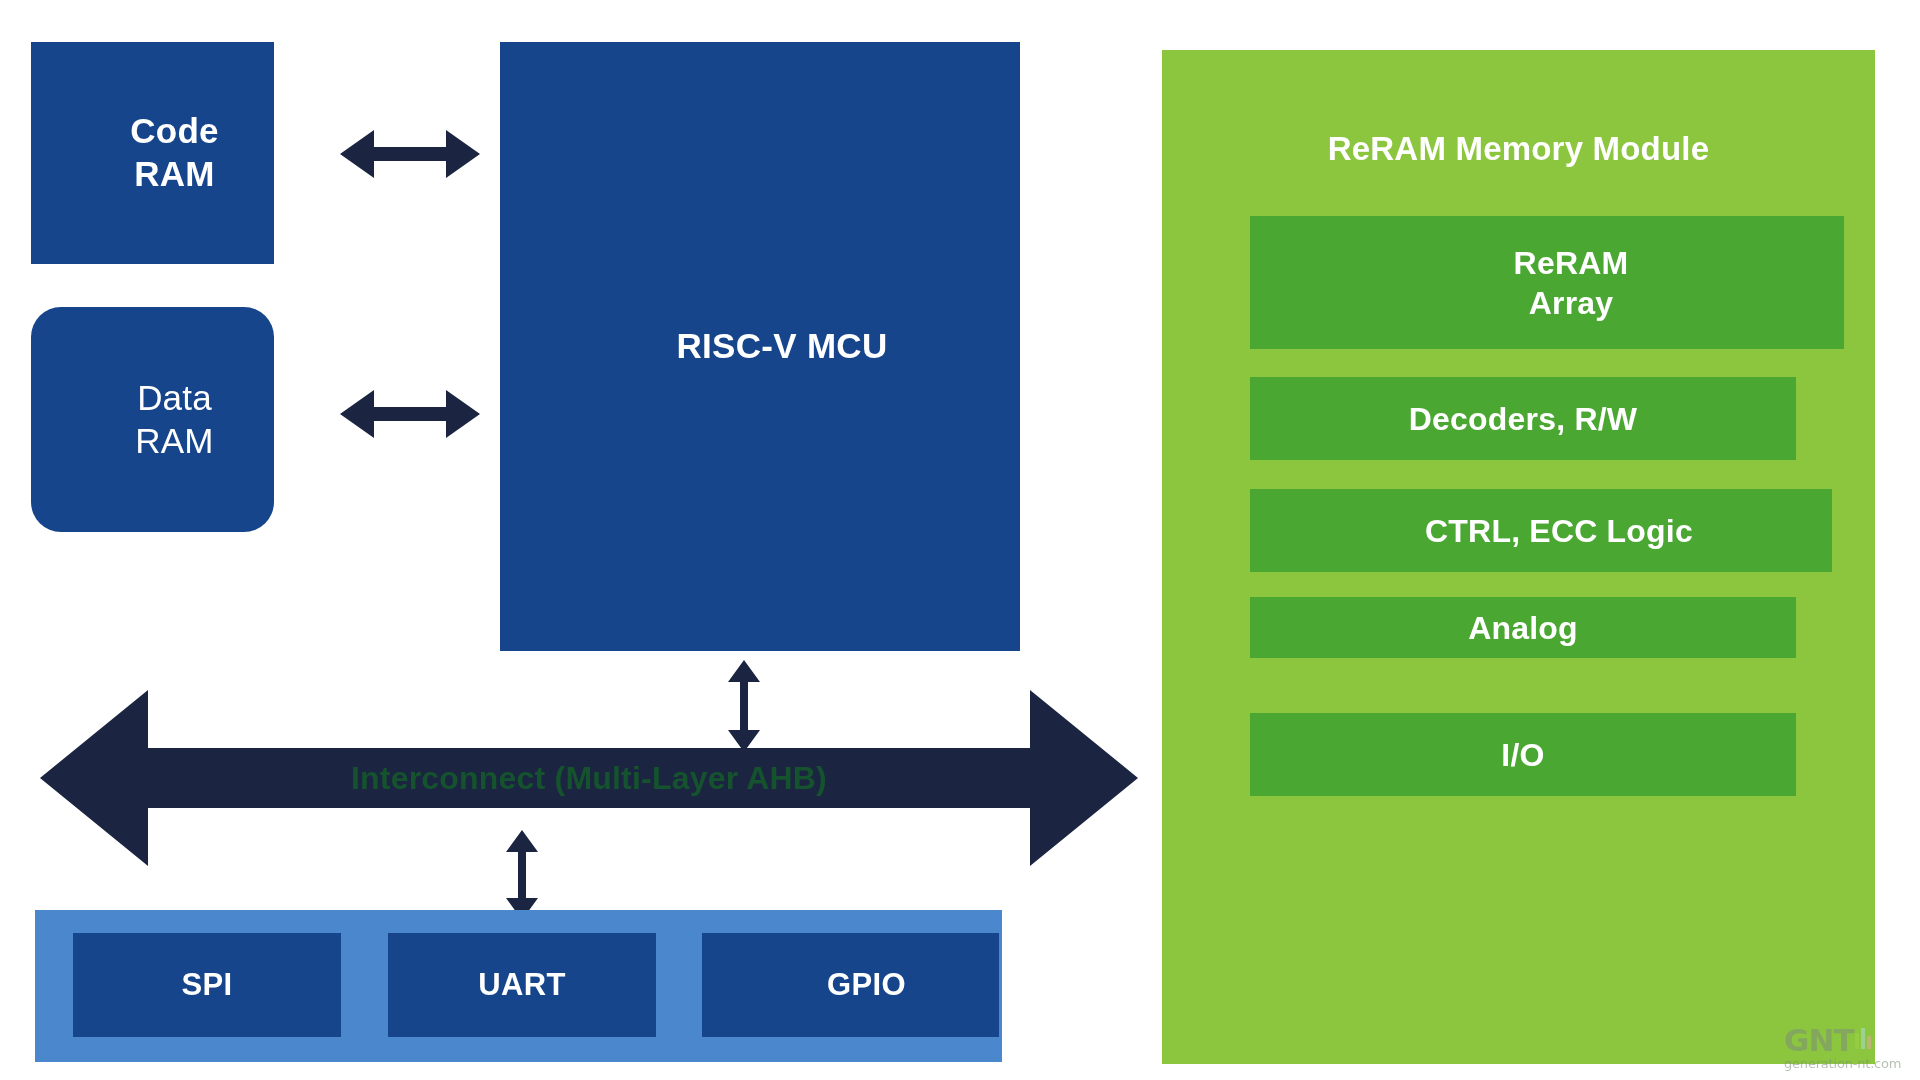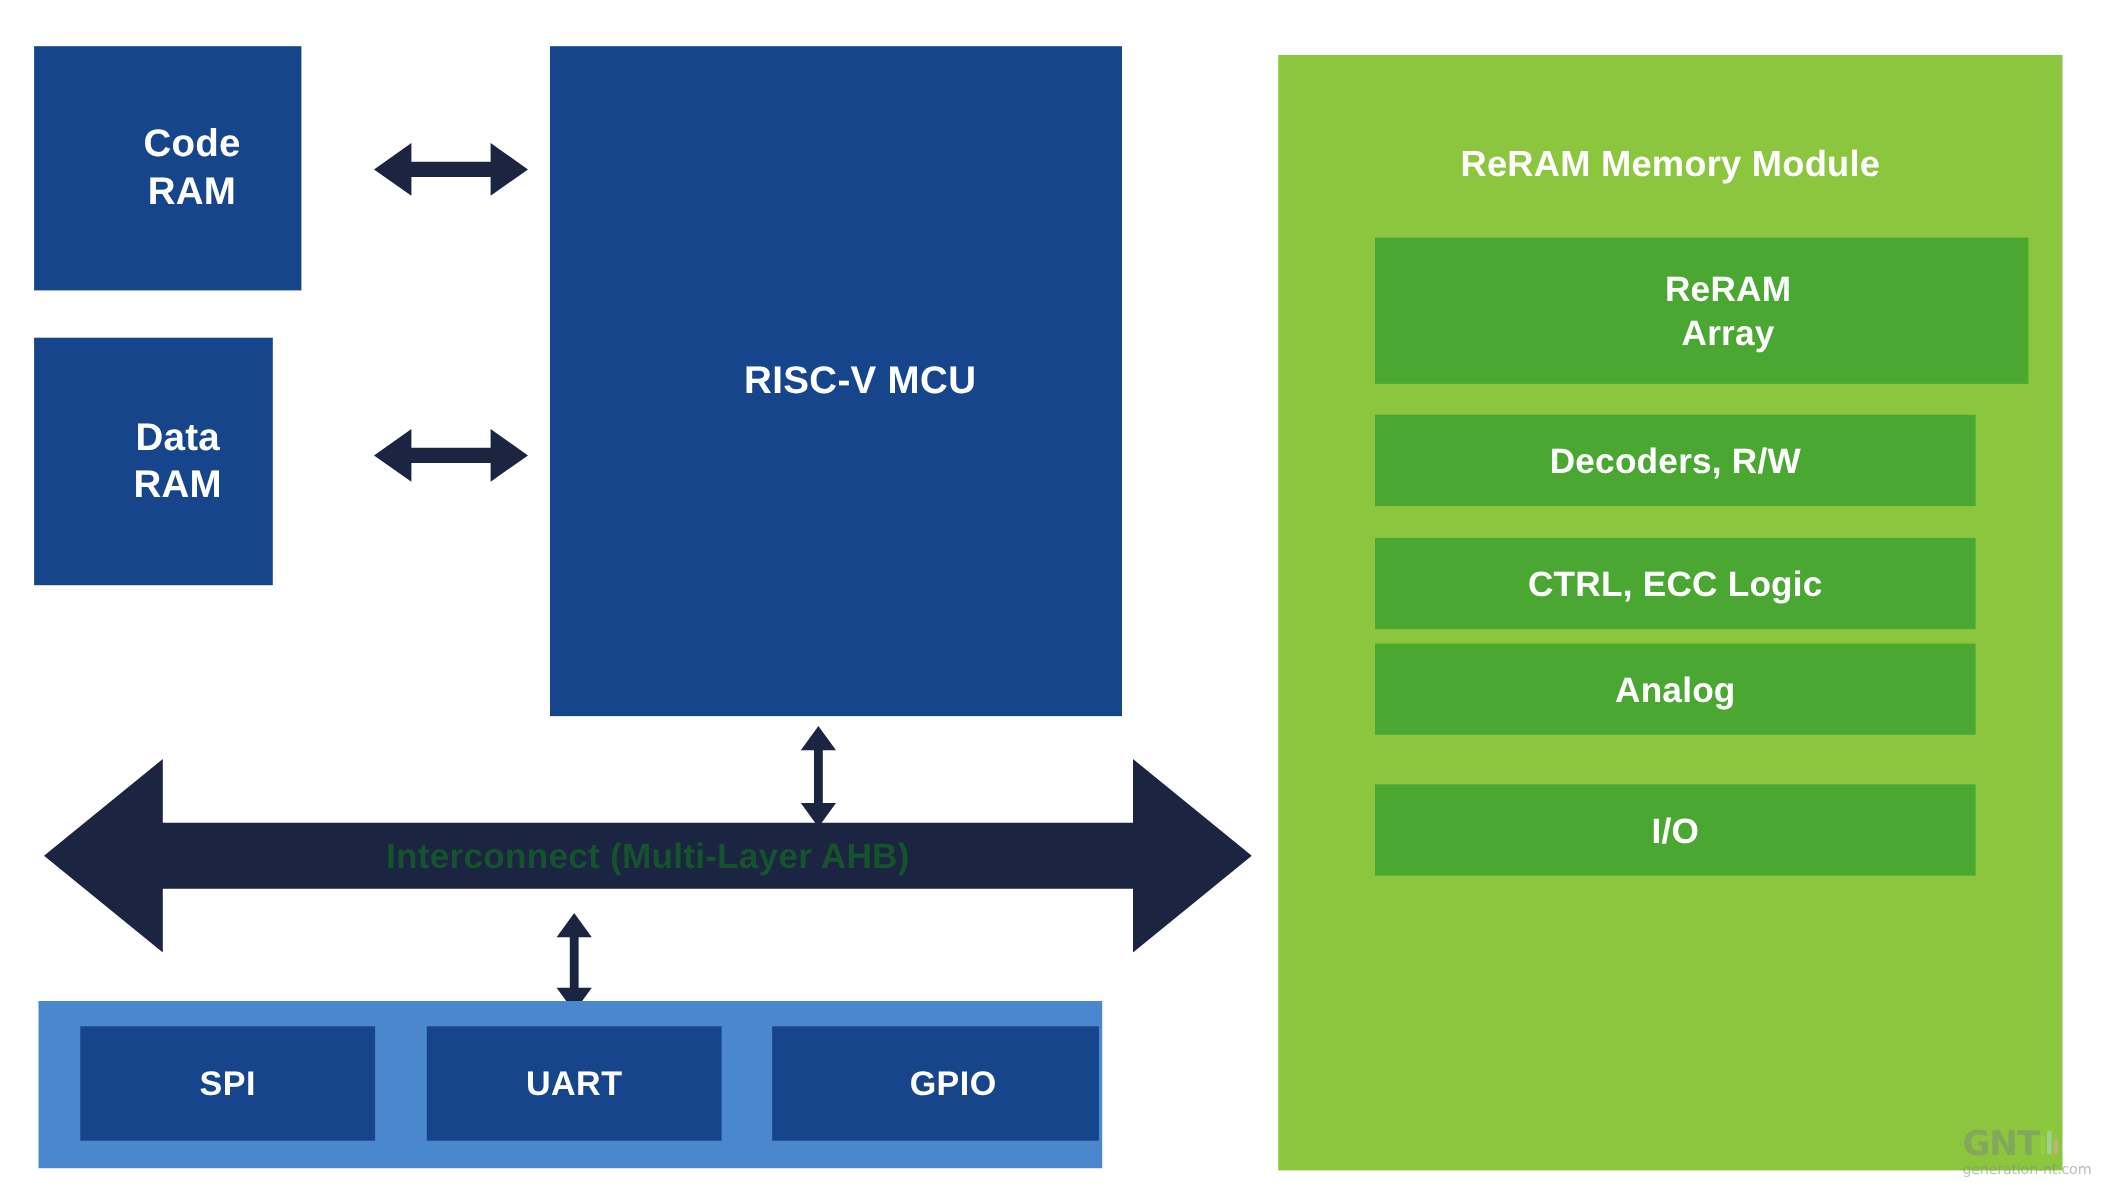--- a/index.html
+++ b/index.html
@@ -34,22 +34,22 @@
 
   
   .navy {
     background: #16458c;
   }
   .code-ram {
     left: 31px;  top: 42px;  width: 243px; height: 222px;
     font-size: 35px; font-weight: 700; letter-spacing: .2px;
   }
   .data-ram {
-    left: 31px;  top: 307px; width: 217px; height: 225px;
-    font-size: 35px; font-weight: 700; letter-spacing: .2px;
+    left: 31px;  top: 307px; width: 243px; height: 225px;
+    font-size: 35px; font-weight: 400; letter-spacing: .2px; border-radius: 30px;
   }
   .mcu {
     left: 500px; top: 42px;  width: 520px; height: 609px;
     font-size: 35px; font-weight: 600; letter-spacing: .3px;
   }
 
   
   .dbl-h {
     position: absolute;
     height: 56px;
@@ -137,22 +137,22 @@
     justify-content: center;
     text-align: center;
     font-size: 32px;
     font-weight: 600;
     line-height: 1.25;
     white-space: pre-line;
     letter-spacing: .2px;
   }
   .mem-0 { top: 216px; height: 133px; padding-left: 48px; }
   .mem-1 { top: 377px; height: 83px; }
-  .mem-2 { top: 489px; height: 83px; }
-  .mem-3 { top: 585px; height: 83px; }
+  .mem-2 { top: 489px; height: 83px; padding-left: 36px; }
+  .mem-3 { top: 597px; height: 61px; }
   .mem-4 { top: 713px; height: 83px; }
 
   
   .watermark {
     position: absolute;
     right: 8px; bottom: 6px;
     width: 128px; height: 50px;
     opacity: .55;
     display: flex;
     flex-direction: column;

